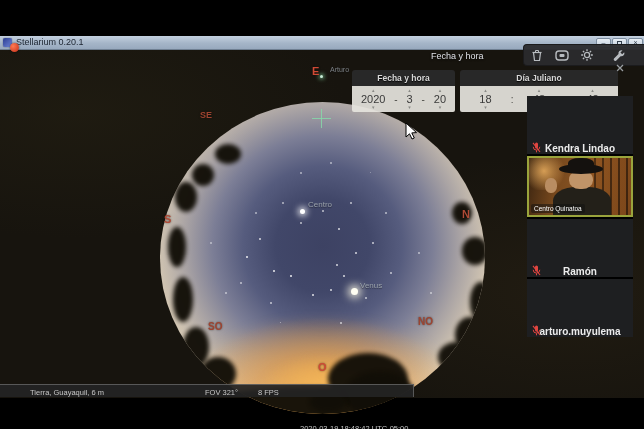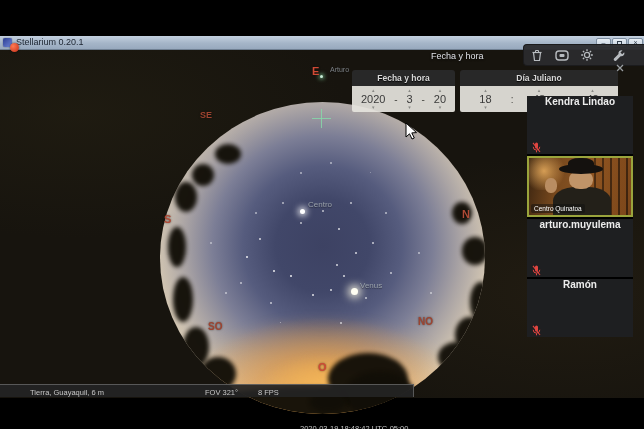--- a/index.html
+++ b/index.html
@@ -95,21 +95,21 @@
     border-right:1px solid rgba(170,170,170,.4); z-index:15; color:#c6c6c6;
     font-size:7.5px; }
   #statusbar span { position:absolute; top:2.5px; white-space:nowrap; }
   #sb-location { left:30px; } #sb-fov { left:205px; } #sb-fps { left:258px; }
   #sb-datetime { left:300px;margin-top:36px; }
 
   
   #participants { left:527px; top:96px; width:106px; height:241px; z-index:50;
     display:flex; flex-direction:column; gap:2px; background:#000; }
   .tile { position:relative; width:106px; height:58px; background:#1e1f21;
-    display:flex; align-items:flex-start; justify-content:center; }
+    display:flex; align-items:flex-end; justify-content:center; }
   .tile .pname { color:#ececec; font-size:10px; font-weight:bold; }
   .mic { position:absolute; left:5px; bottom:4px; width:9px; height:11px; }
   #video-tile { height:61px; border:2px solid #9aa43c; padding:0; overflow:hidden;
     background:linear-gradient(100deg,#3a2410 0%,#7a4a1e 30%,#8a5524 55%,#5a3415 100%); }
   #video-tile .shelf { position:absolute; right:0; top:0; width:42%; height:100%;
     background:repeating-linear-gradient(90deg, rgba(150,85,30,.55) 0 6px, rgba(40,22,8,.6) 6px 8px); }
   #video-tile .lampglow { position:absolute; left:-8px; top:-6px; width:46px; height:38px;
     background:radial-gradient(circle, rgba(235,175,95,.85), rgba(235,175,95,0) 70%); }
   #video-tile .hatbrim { position:absolute; left:30px; top:6px; width:44px; height:10px;
     background:#14110e; border-radius:50%; }
@@ -313,40 +313,40 @@
     <div class="shelf"></div>
     <div class="lampglow"></div>
     <div class="body"></div>
     <div class="face"></div>
     <div class="hatbrim"></div>
     <div class="hatcrown"></div>
     <div class="hand"></div>
     <span class="vlabel">Centro Quinatoa</span>
   </div>
   <div class="tile">
+    <span class="pname">Ramón</span>
+    <span class="mic">
+      <svg width="9" height="11" viewBox="0 0 9 11">
+          <rect x="3" y="0.5" width="3" height="6" rx="1.5" fill="#e04540"></rect>
+          <path d="M1.2 4.8 a3.3 3.3 0 0 0 6.6 0" fill="none" stroke="#e04540" stroke-width="1"></path>
+          <path d="M4.5 8.3 v2" stroke="#e04540" stroke-width="1"></path>
+          <path d="M1 0.8 L8 10" stroke="#e04540" stroke-width="1.1"></path>
+        </svg>
+    </span>
+  </div>
+  <div class="tile">
     <span class="pname">arturo.muyulema</span>
     <span class="mic">
       <svg width="9" height="11" viewBox="0 0 9 11">
           <rect x="3" y="0.5" width="3" height="6" rx="1.5" fill="#e04540"></rect>
           <path d="M1.2 4.8 a3.3 3.3 0 0 0 6.6 0" fill="none" stroke="#e04540" stroke-width="1"></path>
           <path d="M4.5 8.3 v2" stroke="#e04540" stroke-width="1"></path>
           <path d="M1 0.8 L8 10" stroke="#e04540" stroke-width="1.1"></path>
         </svg>
     </span>
   </div>
-  <div class="tile">
-    <span class="pname">Ramón</span>
-    <span class="mic">
-      <svg width="9" height="11" viewBox="0 0 9 11">
-          <rect x="3" y="0.5" width="3" height="6" rx="1.5" fill="#e04540"></rect>
-          <path d="M1.2 4.8 a3.3 3.3 0 0 0 6.6 0" fill="none" stroke="#e04540" stroke-width="1"></path>
-          <path d="M4.5 8.3 v2" stroke="#e04540" stroke-width="1"></path>
-          <path d="M1 0.8 L8 10" stroke="#e04540" stroke-width="1.1"></path>
-        </svg>
-    </span>
-  </div>
 </div>
 
 <div id="cursor" class="abs">
   <svg width="13" height="19" viewBox="0 0 13 19">
       <path d="M1 1 L1 15 L4.5 11.8 L7 17 L9.3 16 L6.8 10.9 L11.5 10.6 Z" fill="#fff" stroke="#000" stroke-width="1"></path>
     </svg>
 </div>
 
 </body></html>

